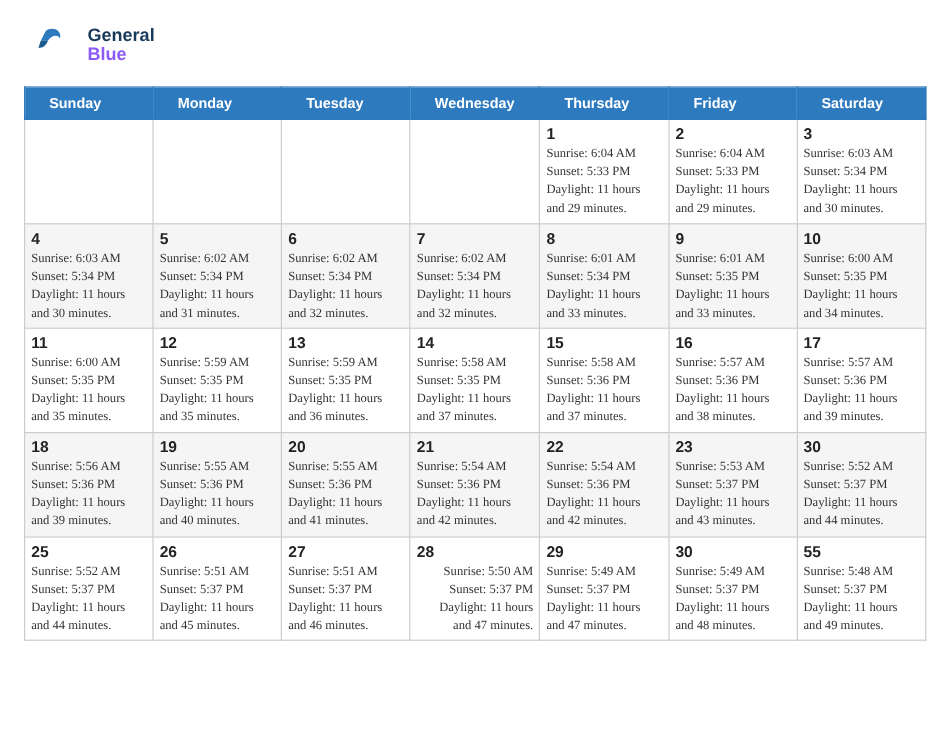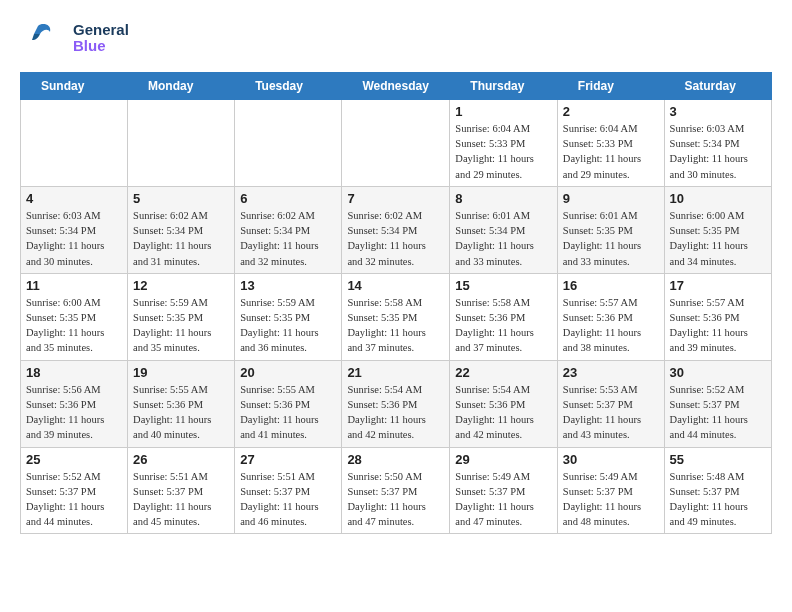--- a/index.html
+++ b/index.html
@@ -311,21 +311,21 @@
         </td>
         <td>
           <span class="day-num">27</span>
           <div class="day-info" style="white-space: pre-line;">Sunrise: 5:51 AM
 Sunset: 5:37 PM
 Daylight: 11 hours
 and 46 minutes.</div>
         </td>
         <td>
           <span class="day-num">28</span>
-          <div class="day-info" style="white-space: pre-line;">Sunrise: 5:50 AM
+          <div class="day-info" style="white-space: pre-line; text-align: right;">Sunrise: 5:50 AM
 Sunset: 5:37 PM
 Daylight: 11 hours
 and 47 minutes.</div>
         </td>
         <td>
           <span class="day-num">29</span>
           <div class="day-info" style="white-space: pre-line;">Sunrise: 5:49 AM
 Sunset: 5:37 PM
 Daylight: 11 hours
 and 47 minutes.</div>

